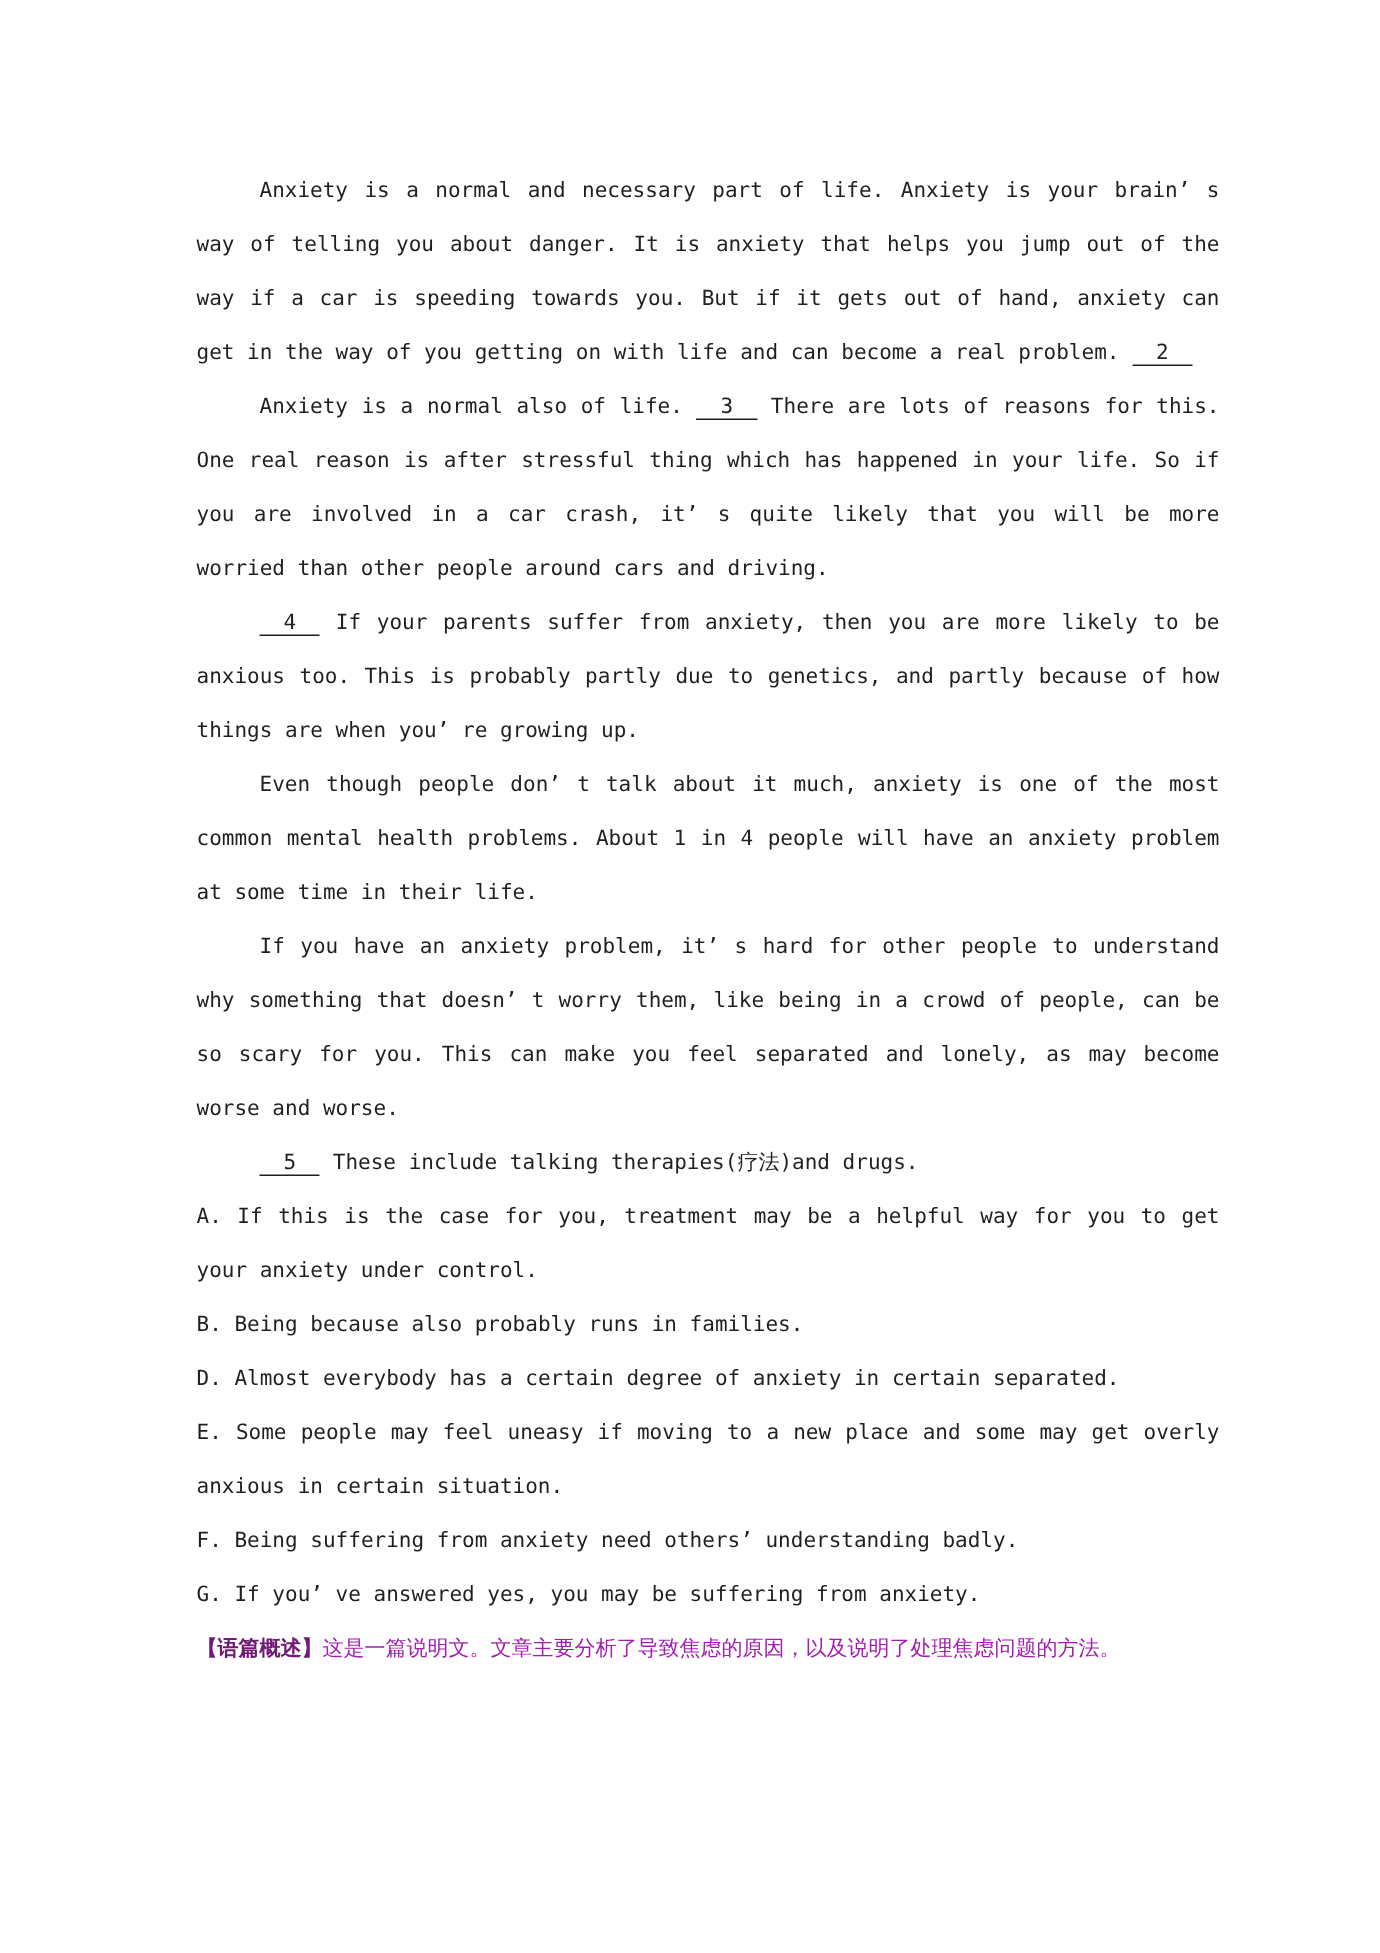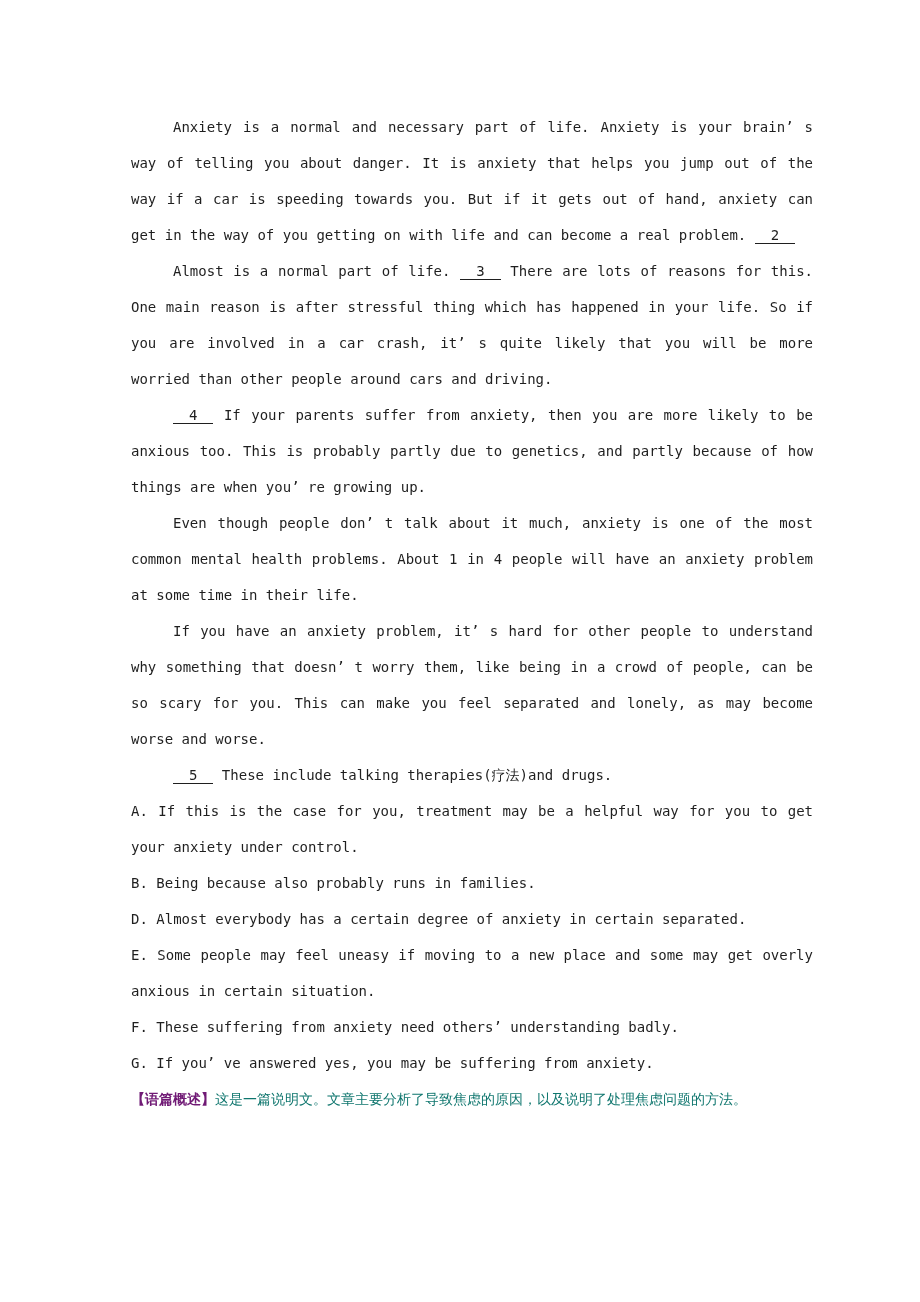--- a/index.html
+++ b/index.html
@@ -31,37 +31,37 @@
     margin: 0;
     font-size: 14px;
     line-height: 36px;
     text-align: justify;
   }
   .summary-label {
     color: #701a75;
     font-weight: bold;
   }
   .summary-text {
-    color: #0f766e;
+    color: #a21caf;
   }
 </style>
 </head>
 <body>
 
 <div class="page">
   <div id="passage">
       <p class="para indent"><span>Anxiety is a normal and necessary part of life. Anxiety is your brain’ s way of telling you about danger. It is anxiety that helps you jump out of the way if a car is speeding towards you. But if it gets out of hand, anxiety can get in the way of you getting on with life and can become a real problem. </span><span class="gap">2</span></p>
-      <p class="para indent"><span>Almost is a normal part of life. </span><span class="gap">3</span><span> There are lots of reasons for this. One main reason is after stressful thing which has happened in your life. So if you are involved in a car crash, it’ s quite likely that you will be more worried than other people around cars and driving.</span></p>
+      <p class="para indent"><span>Anxiety is a normal also of life. </span><span class="gap">3</span><span> There are lots of reasons for this. One real reason is after stressful thing which has happened in your life. So if you are involved in a car crash, it’ s quite likely that you will be more worried than other people around cars and driving.</span></p>
       <p class="para indent"><span class="gap">4</span><span> If your parents suffer from anxiety, then you are more likely to be anxious too. This is probably partly due to genetics, and partly because of how things are when you’ re growing up.</span></p>
       <p class="para indent"><span>Even though people don’ t talk about it much, anxiety is one of the most common mental health problems. About 1 in 4 people will have an anxiety problem at some time in their life.</span></p>
       <p class="para indent"><span>If you have an anxiety problem, it’ s hard for other people to understand why something that doesn’ t worry them, like being in a crowd of people, can be so scary for you. This can make you feel separated and lonely, as may become worse and worse.</span></p>
       <p class="para indent"><span class="gap">5</span><span> These include talking therapies(疗法)and drugs.</span></p>
     </div>
   <div id="options">
       <p class="para option"><span>A. </span><span>If this is the case for you, treatment may be a helpful way for you to get your anxiety under control.</span></p>
       <p class="para option"><span>B. </span><span>Being because also probably runs in families.</span></p>
       <p class="para option"><span>D. </span><span>Almost everybody has a certain degree of anxiety in certain separated.</span></p>
       <p class="para option"><span>E. </span><span>Some people may feel uneasy if moving to a new place and some may get overly anxious in certain situation.</span></p>
-      <p class="para option"><span>F. </span><span>These suffering from anxiety need others’ understanding badly.</span></p>
+      <p class="para option"><span>F. </span><span>Being suffering from anxiety need others’ understanding badly.</span></p>
       <p class="para option"><span>G. </span><span>If you’ ve answered yes, you may be suffering from anxiety.</span></p>
     </div>
   <p class="summary"><span class="summary-label">【语篇概述】</span><span class="summary-text">这是一篇说明文。文章主要分析了导致焦虑的原因，以及说明了处理焦虑问题的方法。</span></p>
 </div>
 
 </body></html>

